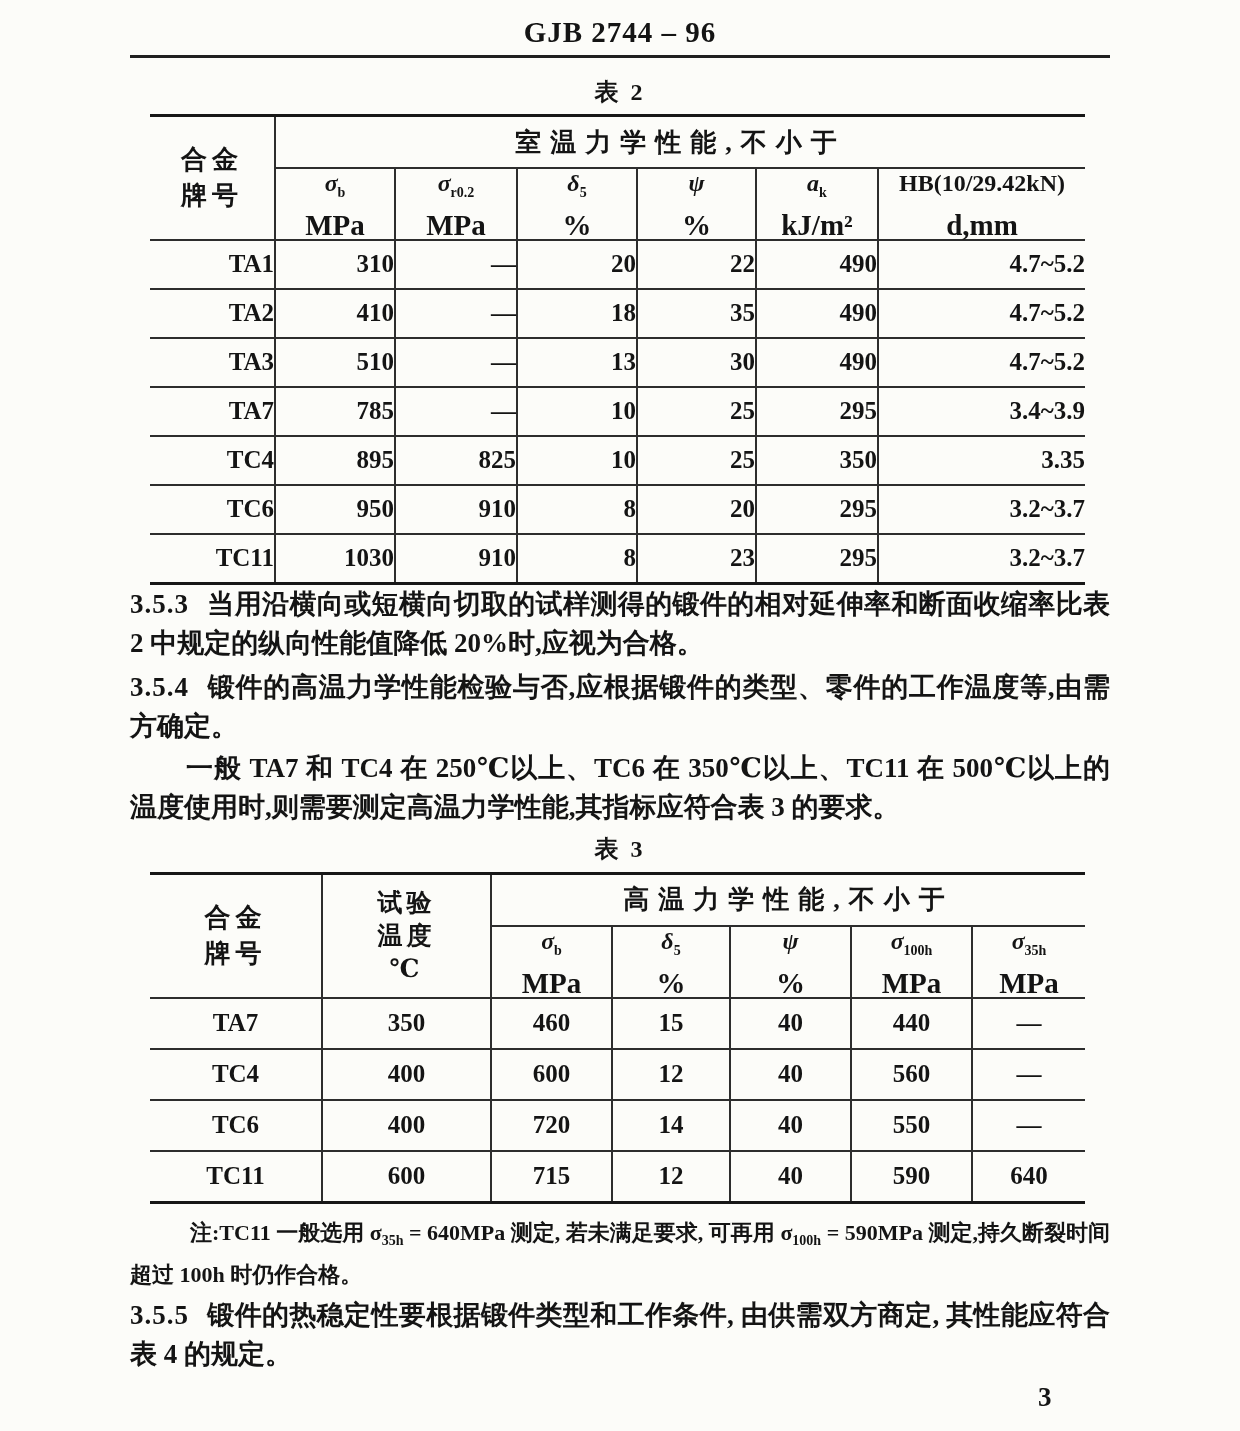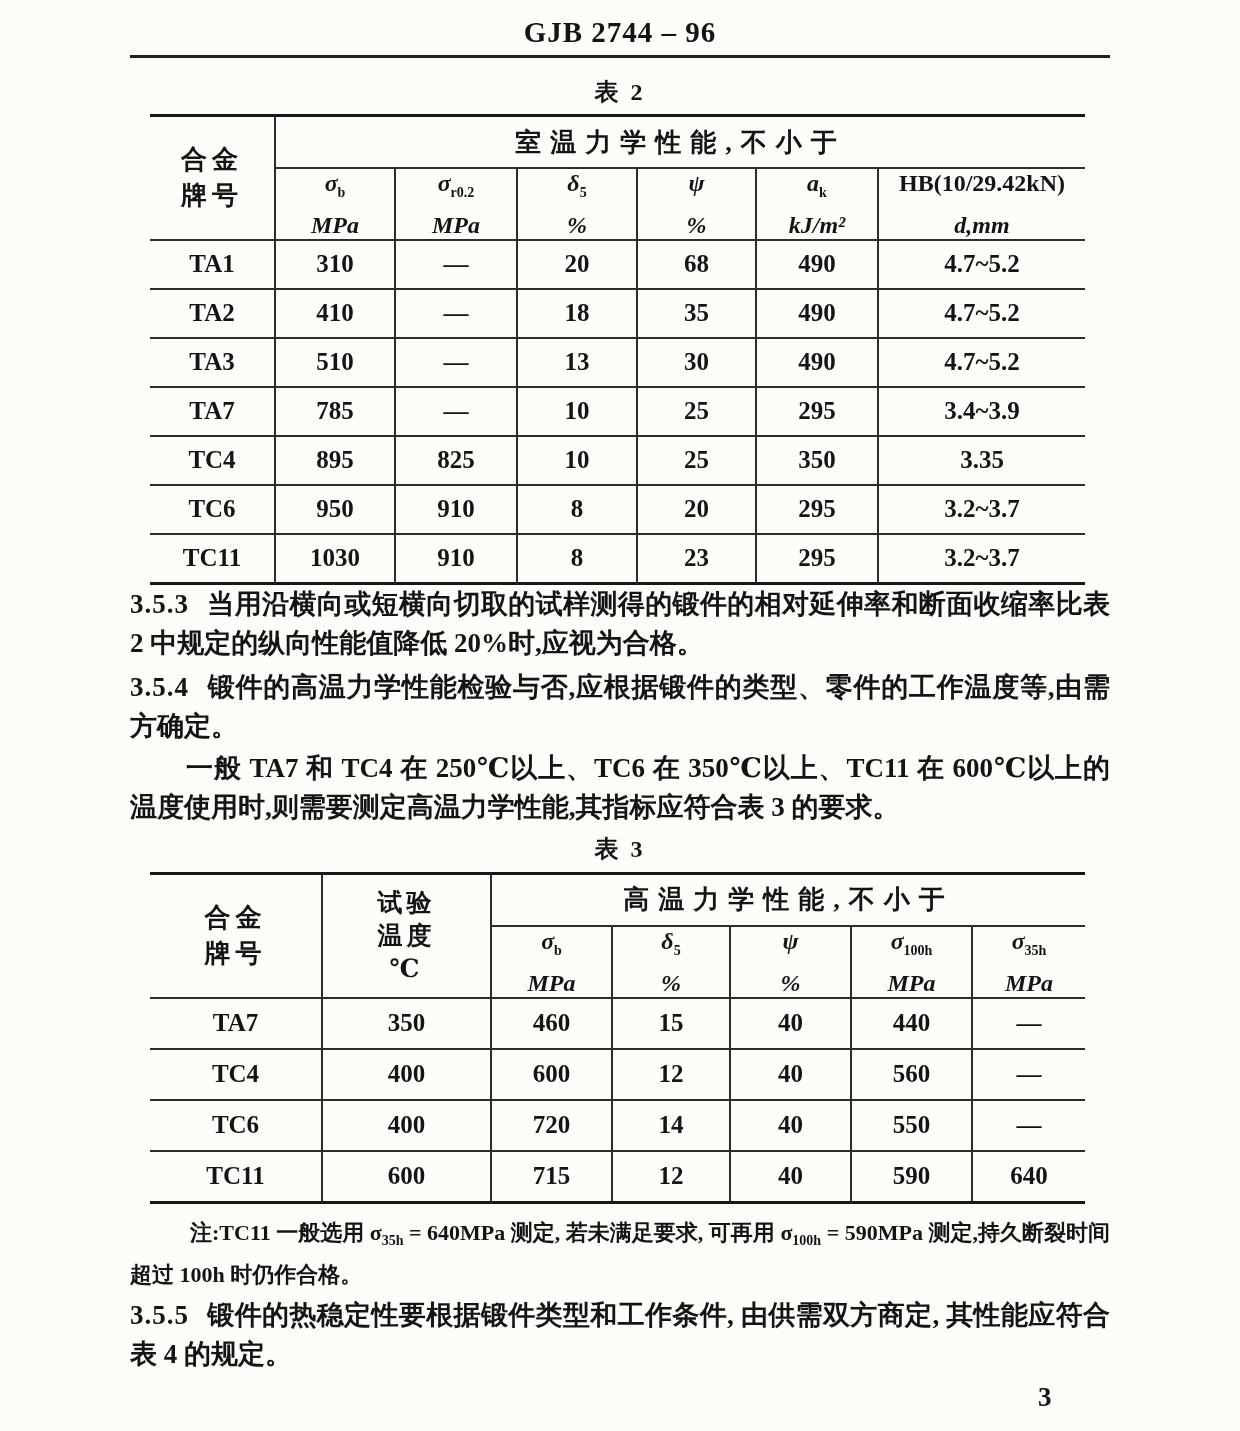--- a/index.html
+++ b/index.html
@@ -59,22 +59,22 @@
   .tbl tr > *:last-child { border-right: none; }
   .tbl tbody tr:last-child > * { border-bottom: none; }
 
   .span-head { height: 50px; font-size: 26px; letter-spacing: 9px; }
   .corner div { font-size: 26px; letter-spacing: 5px; line-height: 36px; }
   .temp-head div { font-size: 25px; letter-spacing: 4px; line-height: 33px; }
   .sym-row th { height: 66px; }
   .sym { font-size: 24px; line-height: 28px; }
   .greek { font-style: italic; }
   .sym sub, .note sub { font-size: 14px; font-weight: 700; }
-  .unit { font-size: 24px; line-height: 28px; margin-top: 4px; font-style: italic; }
-  #table2 tbody th, #table2 tbody td { height: 47px; font-size: 25px; }
+  .unit { font-size: 29px; line-height: 28px; margin-top: 4px; }
+  #table2 tbody th, #table2 tbody td { height: 47px; font-size: 25px; text-align: right; }
   #table3 tbody th, #table3 tbody td { height: 49px; font-size: 25px; }
 
   .para {
     font-size: 27px;
     font-weight: 600;
     line-height: 39px;
     text-align: justify;
     margin: 0;
   }
   .para-num { font-weight: 700; margin-right: 18px; letter-spacing: 1px; }
@@ -155,21 +155,21 @@
             <div class="unit">d,mm</div>
           </th>
         </tr>
       </thead>
       <tbody>
         <tr>
           <th>TA1</th>
           <td>310</td>
           <td>—</td>
           <td>20</td>
-          <td>68</td>
+          <td>22</td>
           <td>490</td>
           <td>4.7~5.2</td>
         </tr>
         <tr>
           <th>TA2</th>
           <td>410</td>
           <td>—</td>
           <td>18</td>
           <td>35</td>
           <td>490</td>
@@ -220,21 +220,21 @@
           <td>295</td>
           <td>3.2~3.7</td>
         </tr>
       </tbody>
     </table>
 
     <p class="para p353"><span class="para-num">3.5.3</span><span>当用沿横向或短横向切取的试样测得的锻件的相对延伸率和断面收缩率比表 2 中规定的纵向性能值降低 20%时,应视为合格。</span></p>
 
     <p class="para p354"><span class="para-num">3.5.4</span><span>锻件的高温力学性能检验与否,应根据锻件的类型、零件的工作温度等,由需方确定。</span></p>
 
-    <p class="para p354b">一般 TA7 和 TC4 在 250℃以上、TC6 在 350℃以上、TC11 在 600℃以上的温度使用时,则需要测定高温力学性能,其指标应符合表 3 的要求。</p>
+    <p class="para p354b">一般 TA7 和 TC4 在 250℃以上、TC6 在 350℃以上、TC11 在 500℃以上的温度使用时,则需要测定高温力学性能,其指标应符合表 3 的要求。</p>
 
     <div class="tbl-caption cap3">表 3</div>
 
     <table class="tbl" id="table3">
       <colgroup>
         <col style="width:172px">
           <col style="width:169px">
           <col style="width:121px">
         <col style="width:118px">
           <col style="width:121px">

